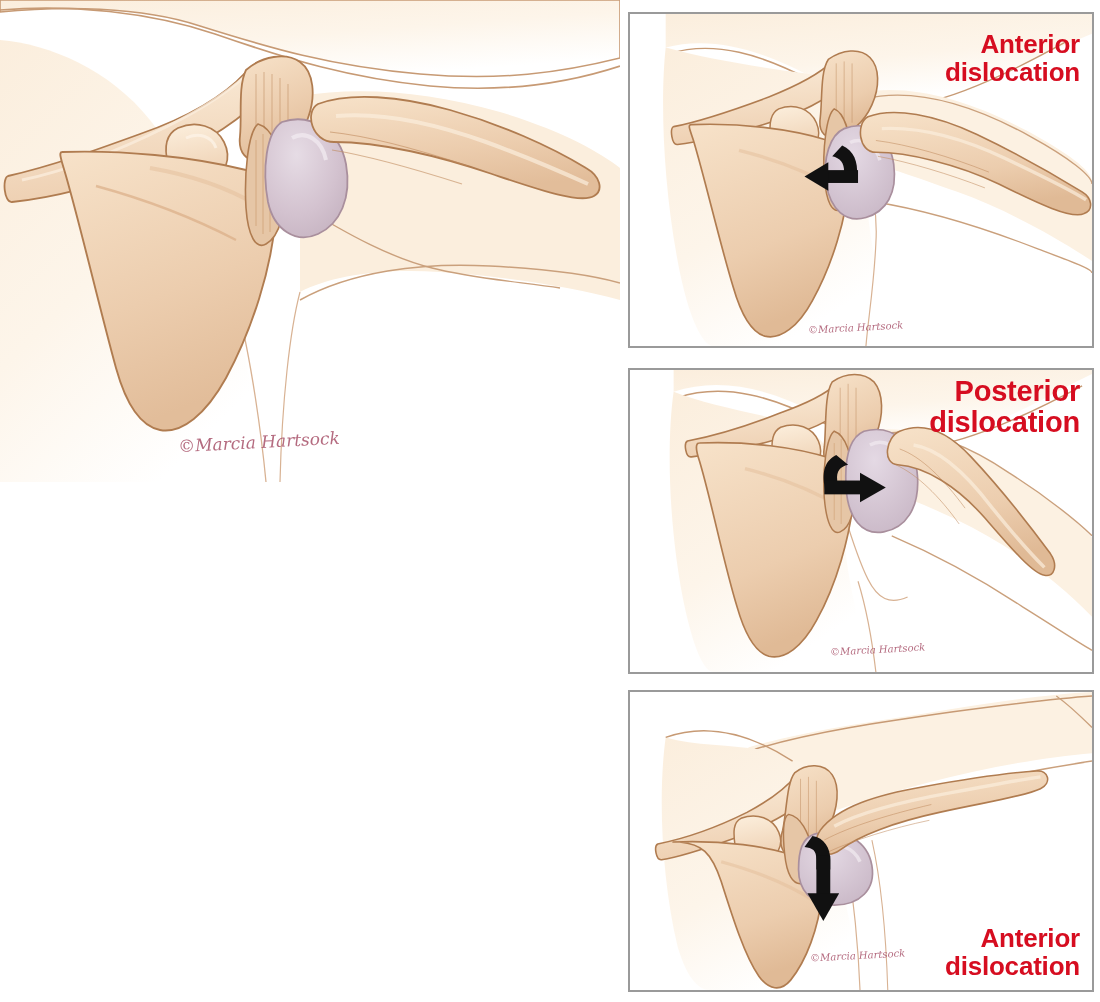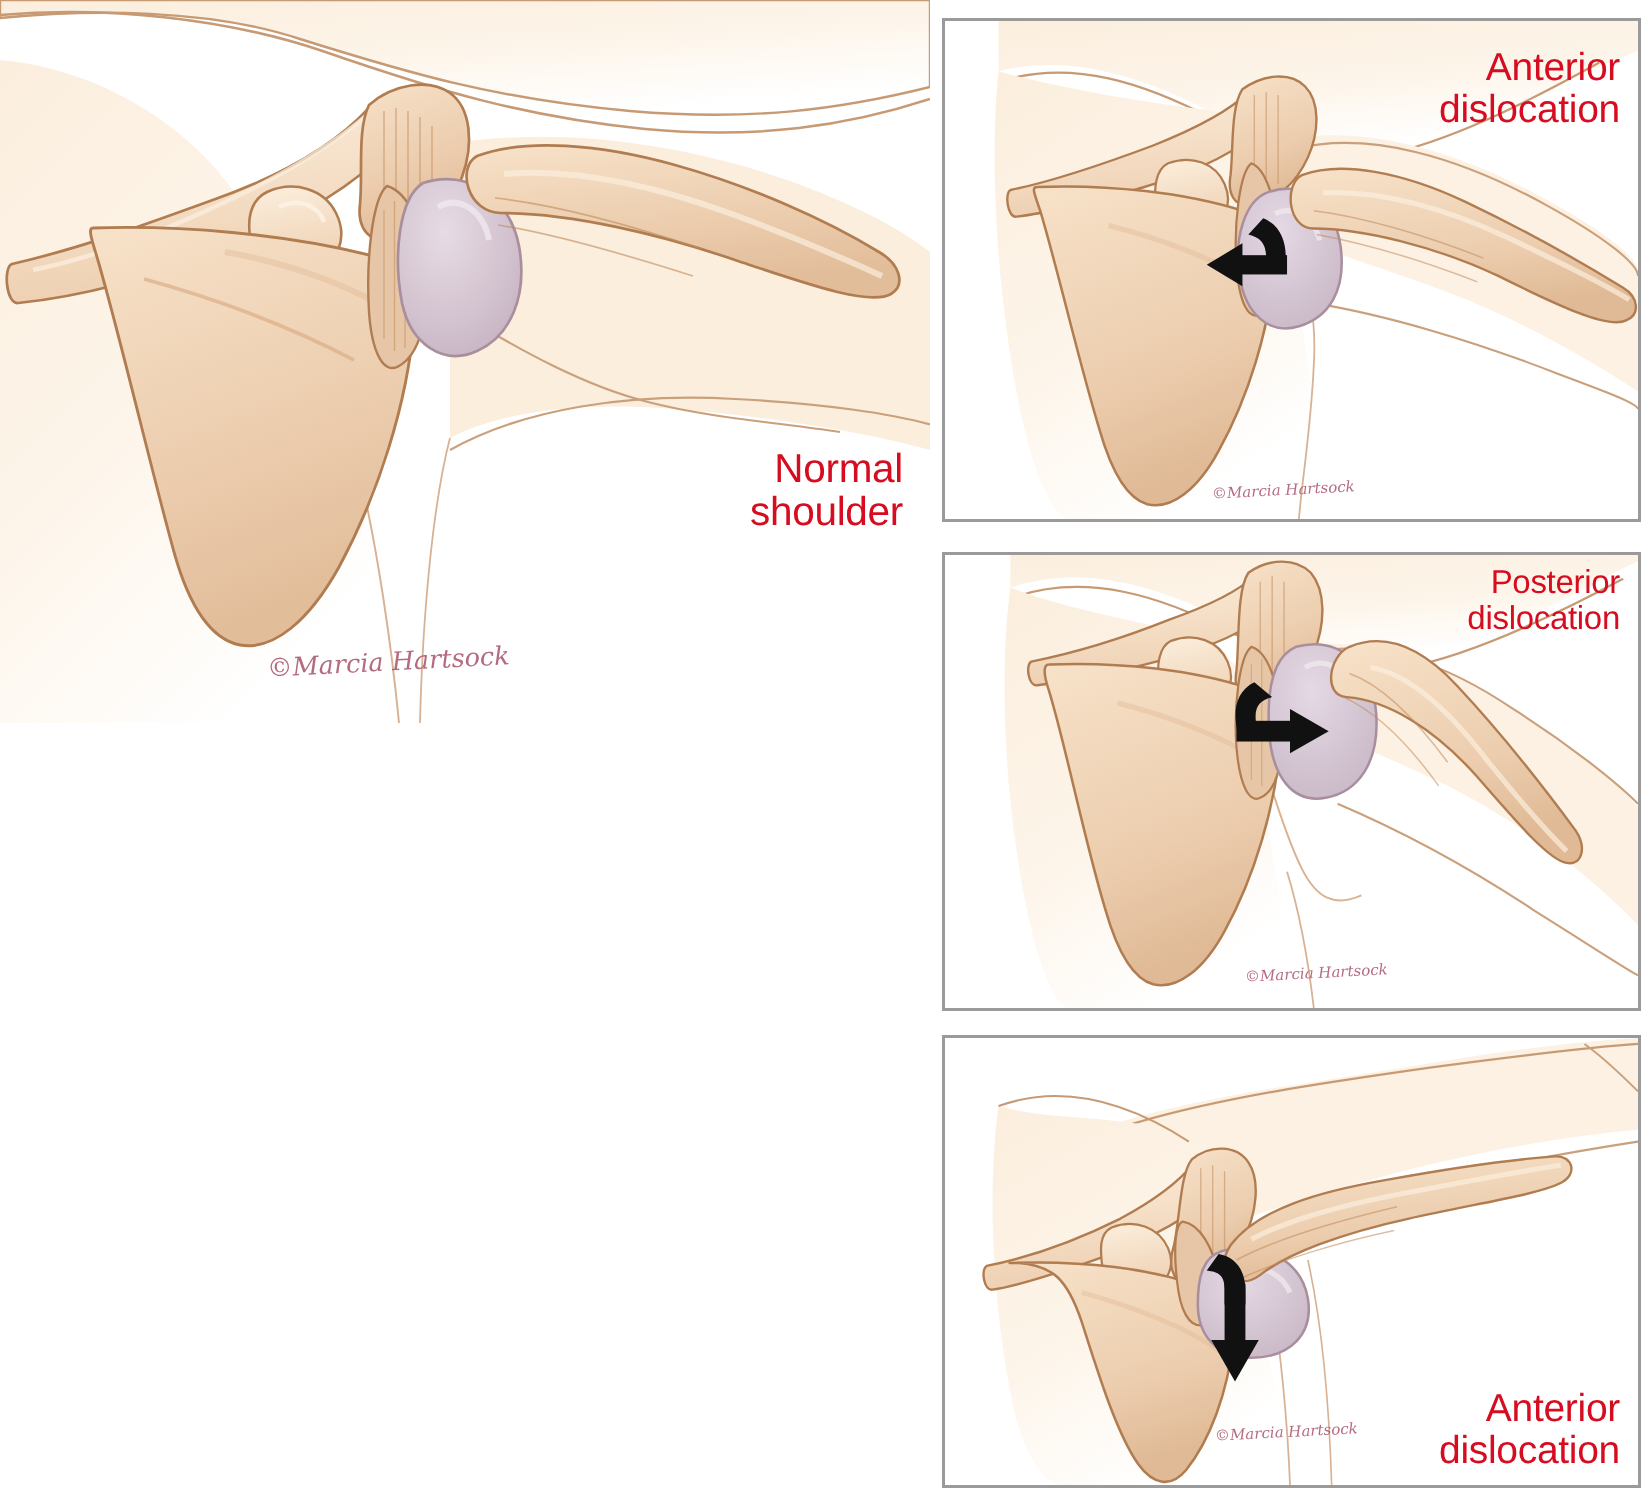--- a/index.html
+++ b/index.html
@@ -19,29 +19,29 @@
   #panel-posterior{left:628px;top:368px;width:466px;height:306px;}
   #panel-inferior{left:628px;top:690px;width:466px;height:302px;}
 
   .stage{position:absolute;inset:0;}
   .stage svg{display:block;width:100%;height:100%;}
 
   
   .caption{
     position:absolute;
     color:#d60d20;
-    font-weight:normal;
+    font-weight:bold;
     line-height:1.08;
     text-align:right;
     white-space:pre-line;
     letter-spacing:-0.2px;
   }
   #caption-normal{right:18px;top:298px;font-size:27px;width:300px;}
   #panel-anterior  .caption{right:12px;top:16px;font-size:26px;width:300px;}
-  #panel-posterior .caption{right:12px;top:6px;font-size:22px;width:300px;}
+  #panel-posterior .caption{right:12px;top:6px;font-size:29px;width:300px;}
   #panel-inferior  .caption{right:12px;bottom:10px;font-size:26px;width:300px;}
 
   
   .signature{
     position:absolute;
     font-family:"DejaVu Serif", serif;
     font-style:italic;
     color:#a8526a;
     opacity:.85;
     white-space:nowrap;
@@ -111,22 +111,20 @@
         <path d="M256,140 L256,226 M263,134 L263,234 M270,138 L270,232" fill="none" stroke="#c69260" stroke-width=".9" opacity=".6"></path>
 
         <path d="M282,122 C312,112 340,132 346,164 C352,198 340,224 318,234 C296,244 274,230 268,202 C262,170 266,132 282,122 Z" fill="url(#nCart)" stroke="#a98f9d" stroke-width="1.8"></path>
         <path d="M292,138 C306,130 322,140 326,160" fill="none" stroke="#f0e8ef" stroke-width="4" opacity=".8"></path>
 
         <path d="M318,104 C350,92 400,96 450,110 C500,124 550,146 586,168 C600,176 604,190 594,196 C580,204 540,190 492,174 C440,156 380,142 334,142 C312,142 304,112 318,104 Z" fill="url(#nBone)" stroke="#b07c50" stroke-width="1.8"></path>
         <path d="M336,116 C382,112 436,124 486,142 C530,158 566,174 588,184" fill="none" stroke="#fbeedd" stroke-width="4" opacity=".7"></path>
         <path d="M330,132 C368,136 420,150 468,166 M332,150 C370,156 418,170 462,184" fill="none" stroke="#c08b5e" stroke-width="1.1" opacity=".6"></path>
       </svg>
     </div>
-    <div class="caption" id="caption-normal">Normal
-shoulder</div>
     <div class="signature" id="sig-normal">©Marcia Hartsock</div>
   </div>
 
   <div class="panel bordered" id="panel-anterior">
     <div class="stage">
       <svg viewBox="0 0 466 336" preserveAspectRatio="none" aria-hidden="true">
         <defs>
           <linearGradient id="aSkin" x1="0" y1="0" x2="0.5" y2="1">
             <stop offset="0%" stop-color="#fbeedd"></stop>
             <stop offset="60%" stop-color="#fdf5ea"></stop>

